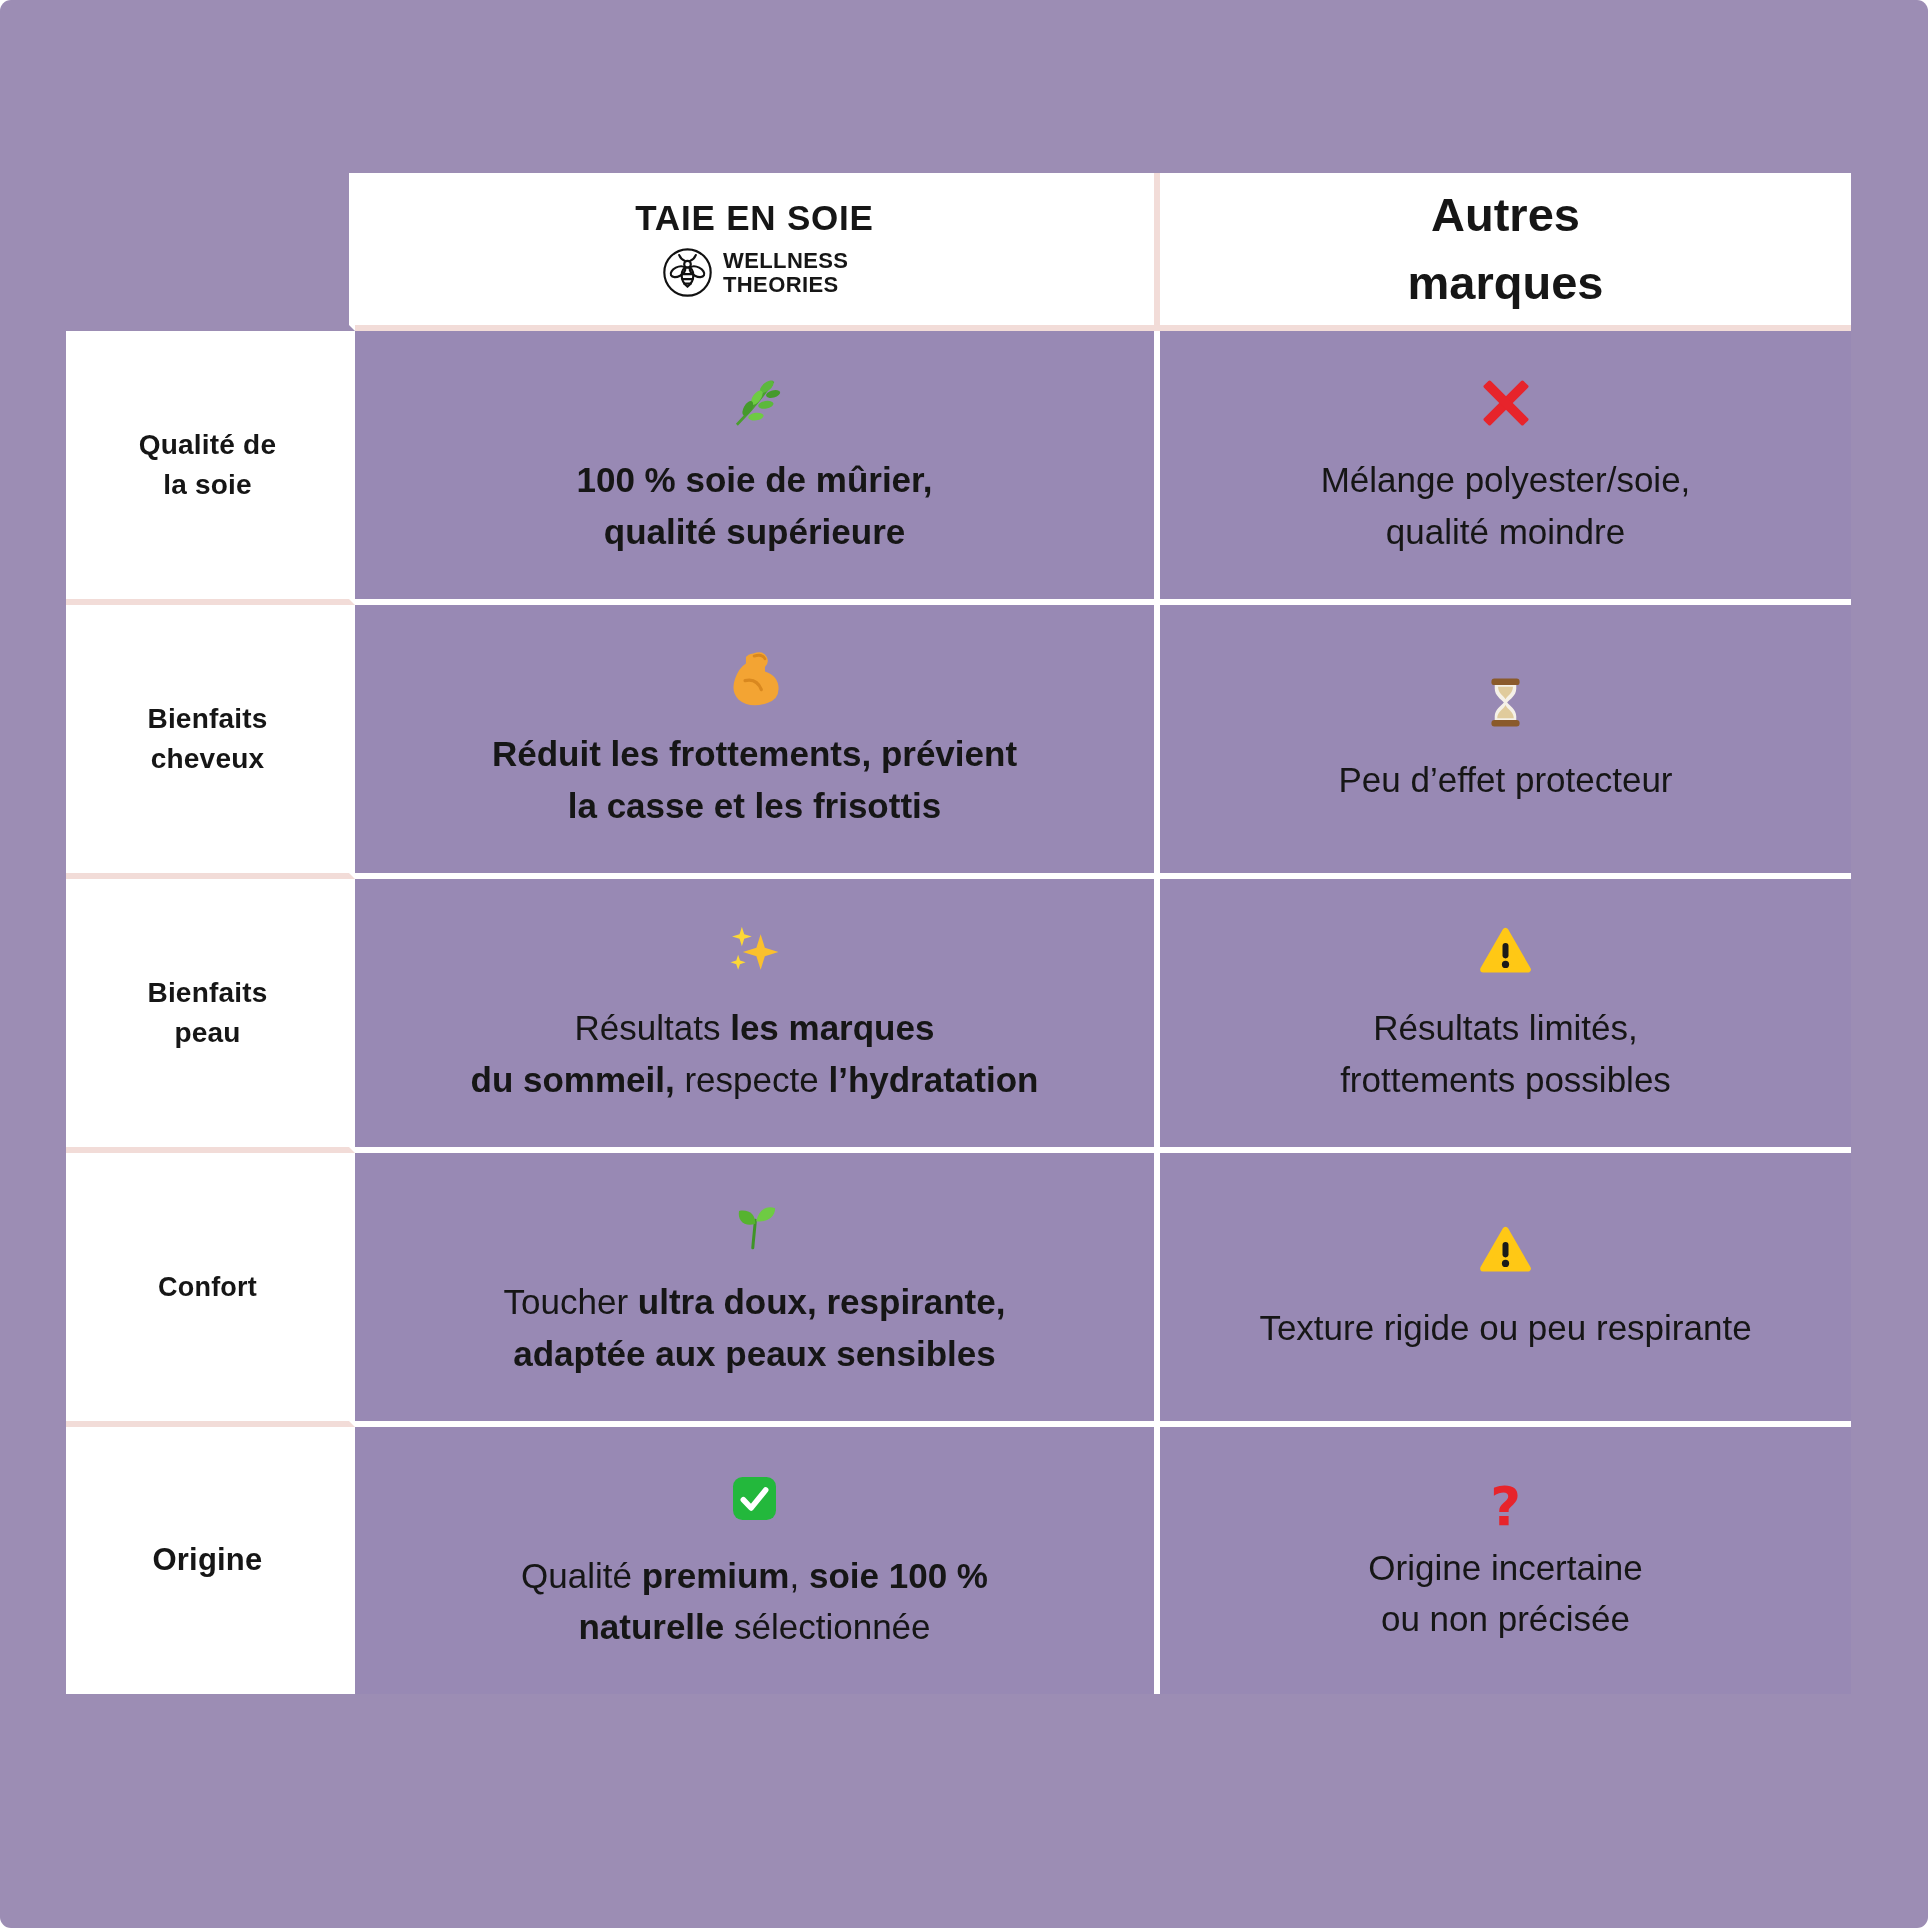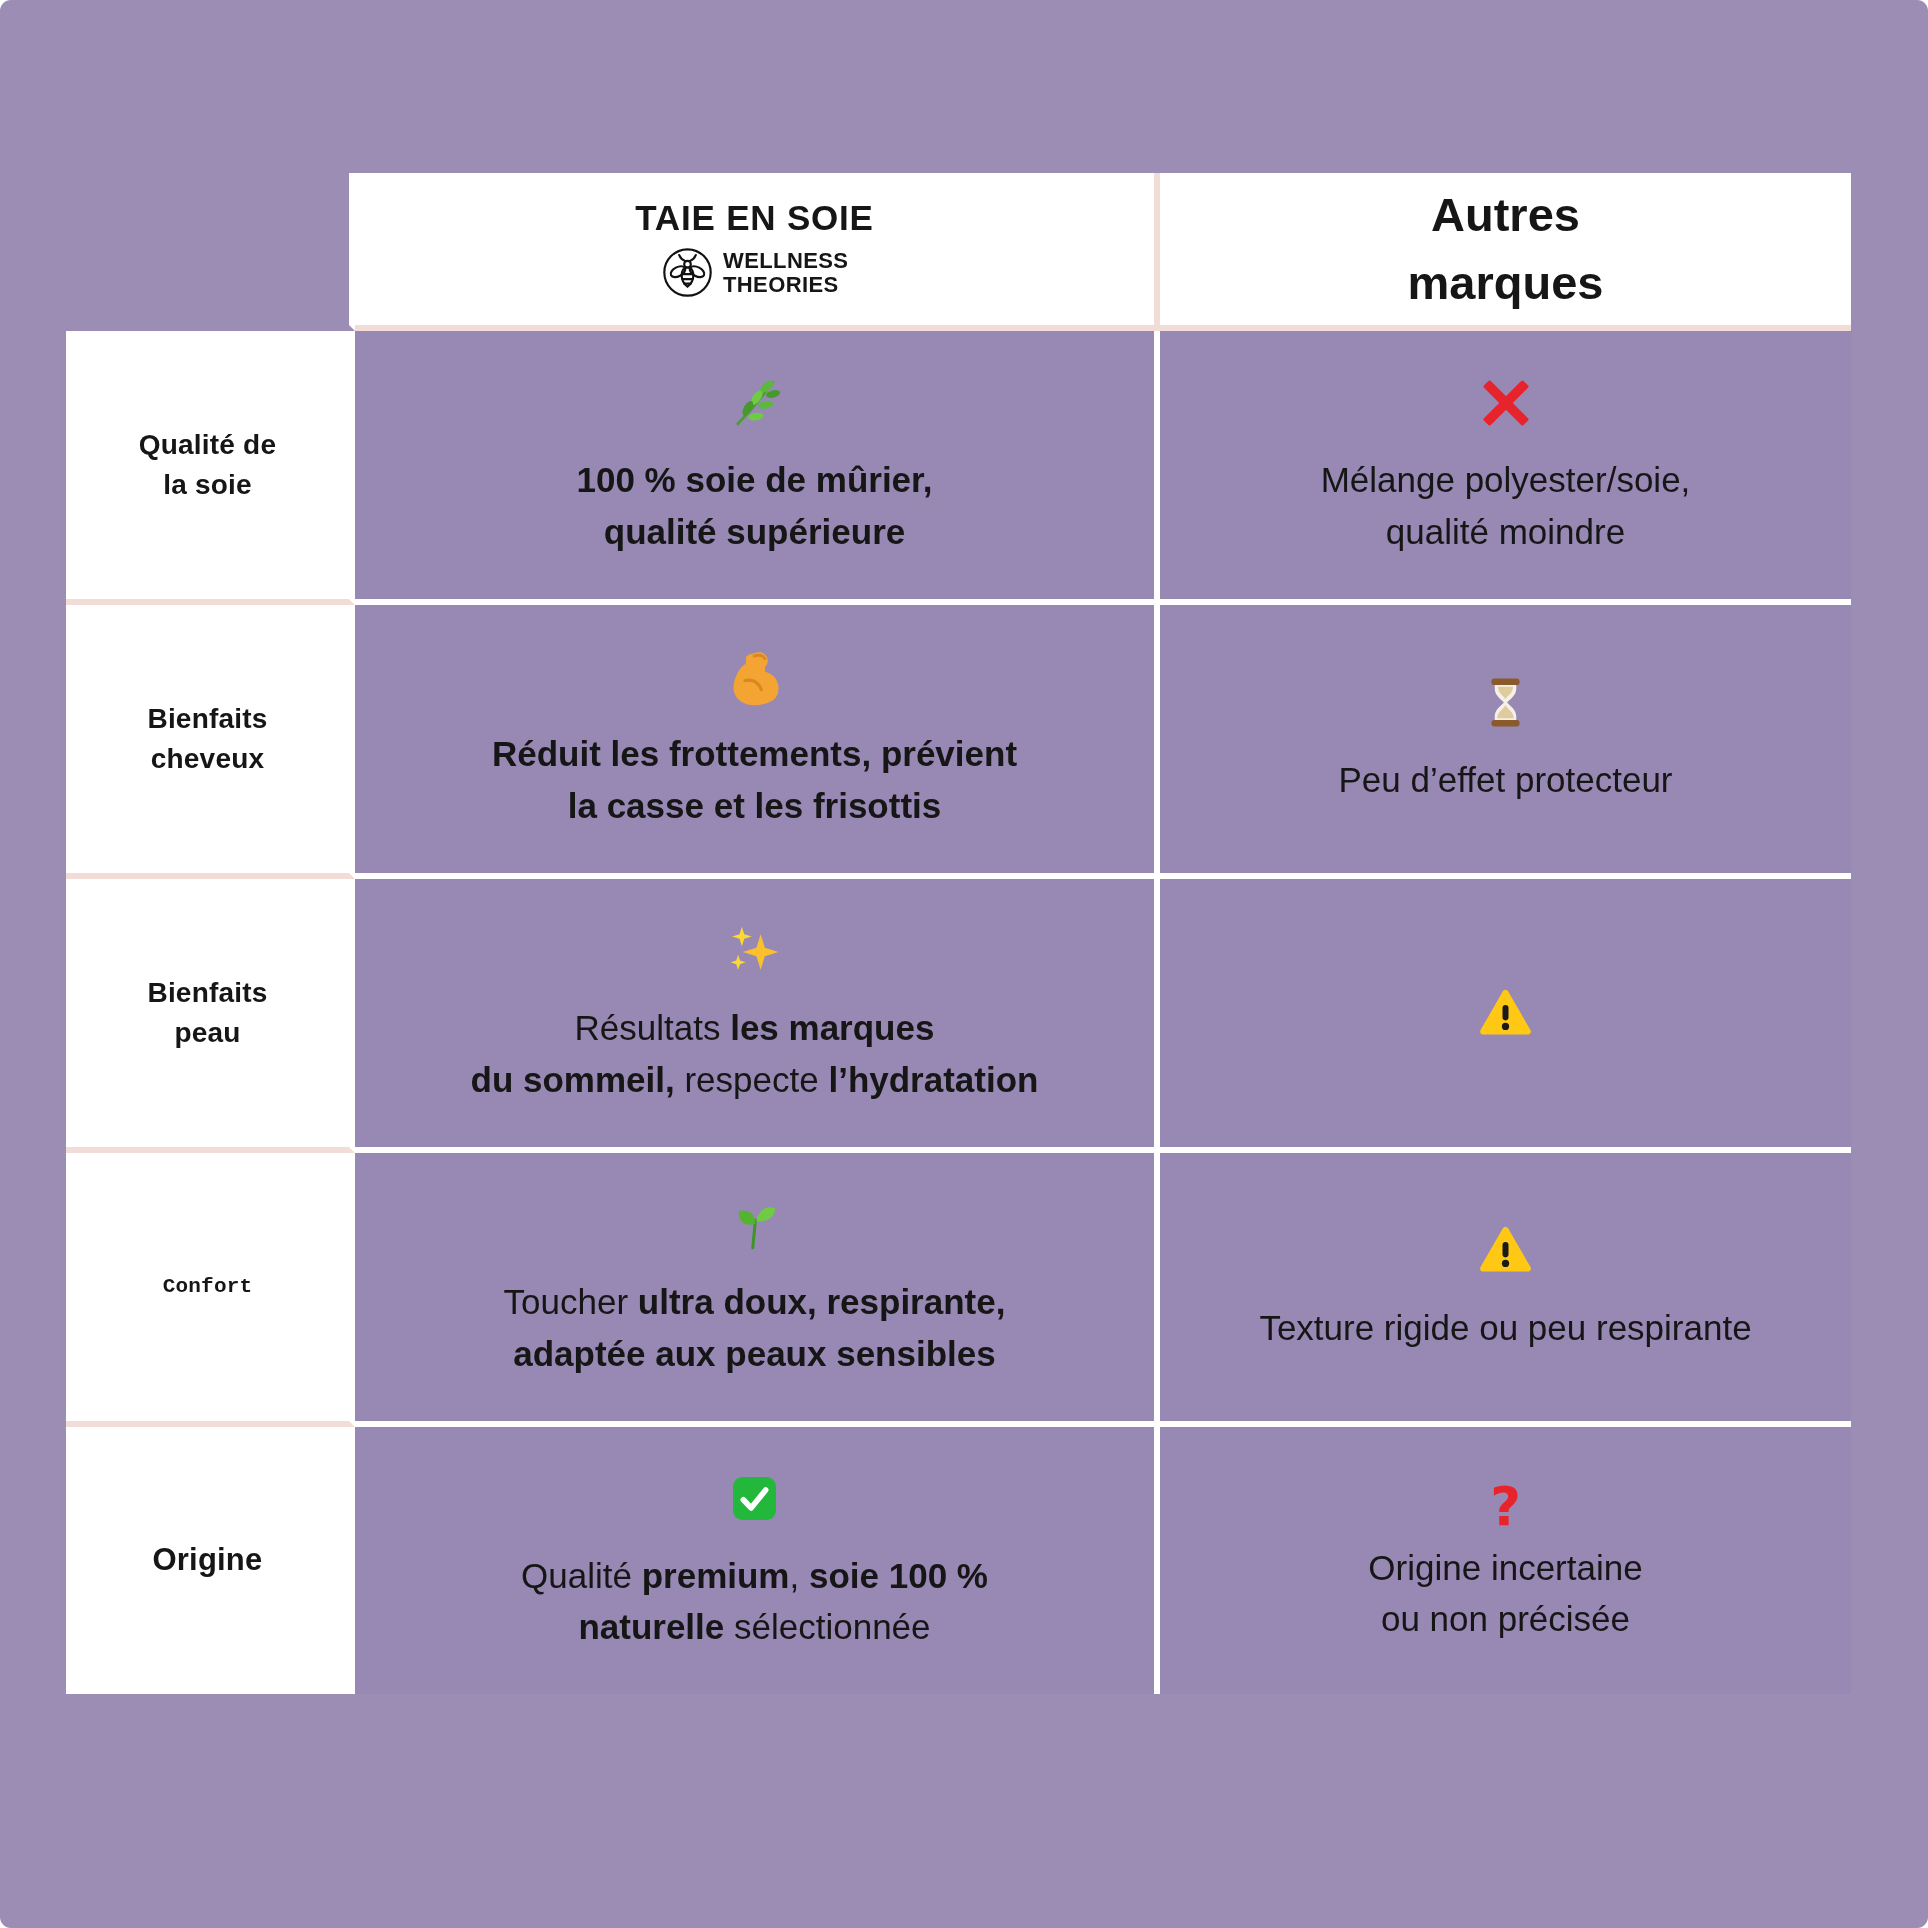--- a/index.html
+++ b/index.html
@@ -26,21 +26,21 @@
   }
   .cell{box-sizing:border-box;display:flex;flex-direction:column;align-items:center;justify-content:center;}
   .spacer{background:var(--bg);border-right:6.6px solid #fff;border-bottom:6.6px solid var(--bg);}
   .hd{background:#fff;border-bottom:6.6px solid var(--pink);}
   .hd-brand{border-right:6.6px solid var(--pink);}
   .lbl{background:#fff;border-right:6.6px solid #fff;border-bottom:6.6px solid var(--pink);}
   .mid{background:var(--cell);border-right:6.6px solid #fff;border-bottom:6.6px solid #fff;}
   .oth{background:var(--cell);border-bottom:6.6px solid #fff;}
   .last{border-bottom:none;}
   .label{font-weight:700;font-size:28px;line-height:1.42;text-align:center;white-space:pre-line;letter-spacing:0.2px;}
-  .label.sm{font-size:21px;font-family:Liberation Mono, monospace;}
+  .label.sm{font-size:27px;}
   .label.md{font-size:31px;}
   .txt{font-size:35px;line-height:1.46;text-align:center;white-space:pre-line;margin-top:21px;padding:0 17px;}
   .txt .b{font-weight:700;}
   .brand-title{font-weight:800;font-size:35px;letter-spacing:0.8px;line-height:1.1;text-align:center;}
   .logo-row{display:flex;align-items:center;gap:9.4px;margin-top:9.4px;}
   .logo-txt{font-weight:800;font-size:22px;line-height:1.1;letter-spacing:0.4px;text-align:left;}
   .autres{font-weight:700;font-size:47px;line-height:1.45;text-align:center;white-space:pre-line;}
   .icn{height:60px;display:flex;align-items:center;justify-content:center;}
   .qmark{font-size:53px;font-weight:800;color:var(--red);line-height:1;font-family:"DejaVu Sans",sans-serif;}
 </style>
@@ -155,20 +155,22 @@
 </span><span class="b">du sommeil,</span><span> respecte </span><span class="b">l’hydratation</span></div>
     </div>
     <div class="cell oth">
       <span class="icn">
         <svg width="55" height="55" viewBox="0 0 64 64">
           <path d="M32 8 L58 53 H6 Z" fill="#FFC815" stroke="#FFC815" stroke-width="7" stroke-linejoin="round"></path>
           <rect x="28.5" y="22" width="7" height="18" rx="3.5" fill="#1a1a1a"></rect>
           <circle cx="32" cy="47" r="4.2" fill="#1a1a1a"></circle>
         </svg>
       </span>
+      <div class="txt">Résultats limités,
+frottements possibles</div>
     </div>
 
     <div class="cell lbl">
       <div class="label sm">Confort</div>
     </div>
     <div class="cell mid">
       <span class="icn">
         <svg width="55" height="55" viewBox="0 0 64 64">
           <path d="M30 58 C 31 46, 32 38, 33 26" stroke="#3f9427" stroke-width="3.5" fill="none" stroke-linecap="round"></path>
           <path d="M33 30 C 20 34, 12 26, 14 15 C 26 13, 33 19, 33 30 Z" fill="#56B32F"></path>

